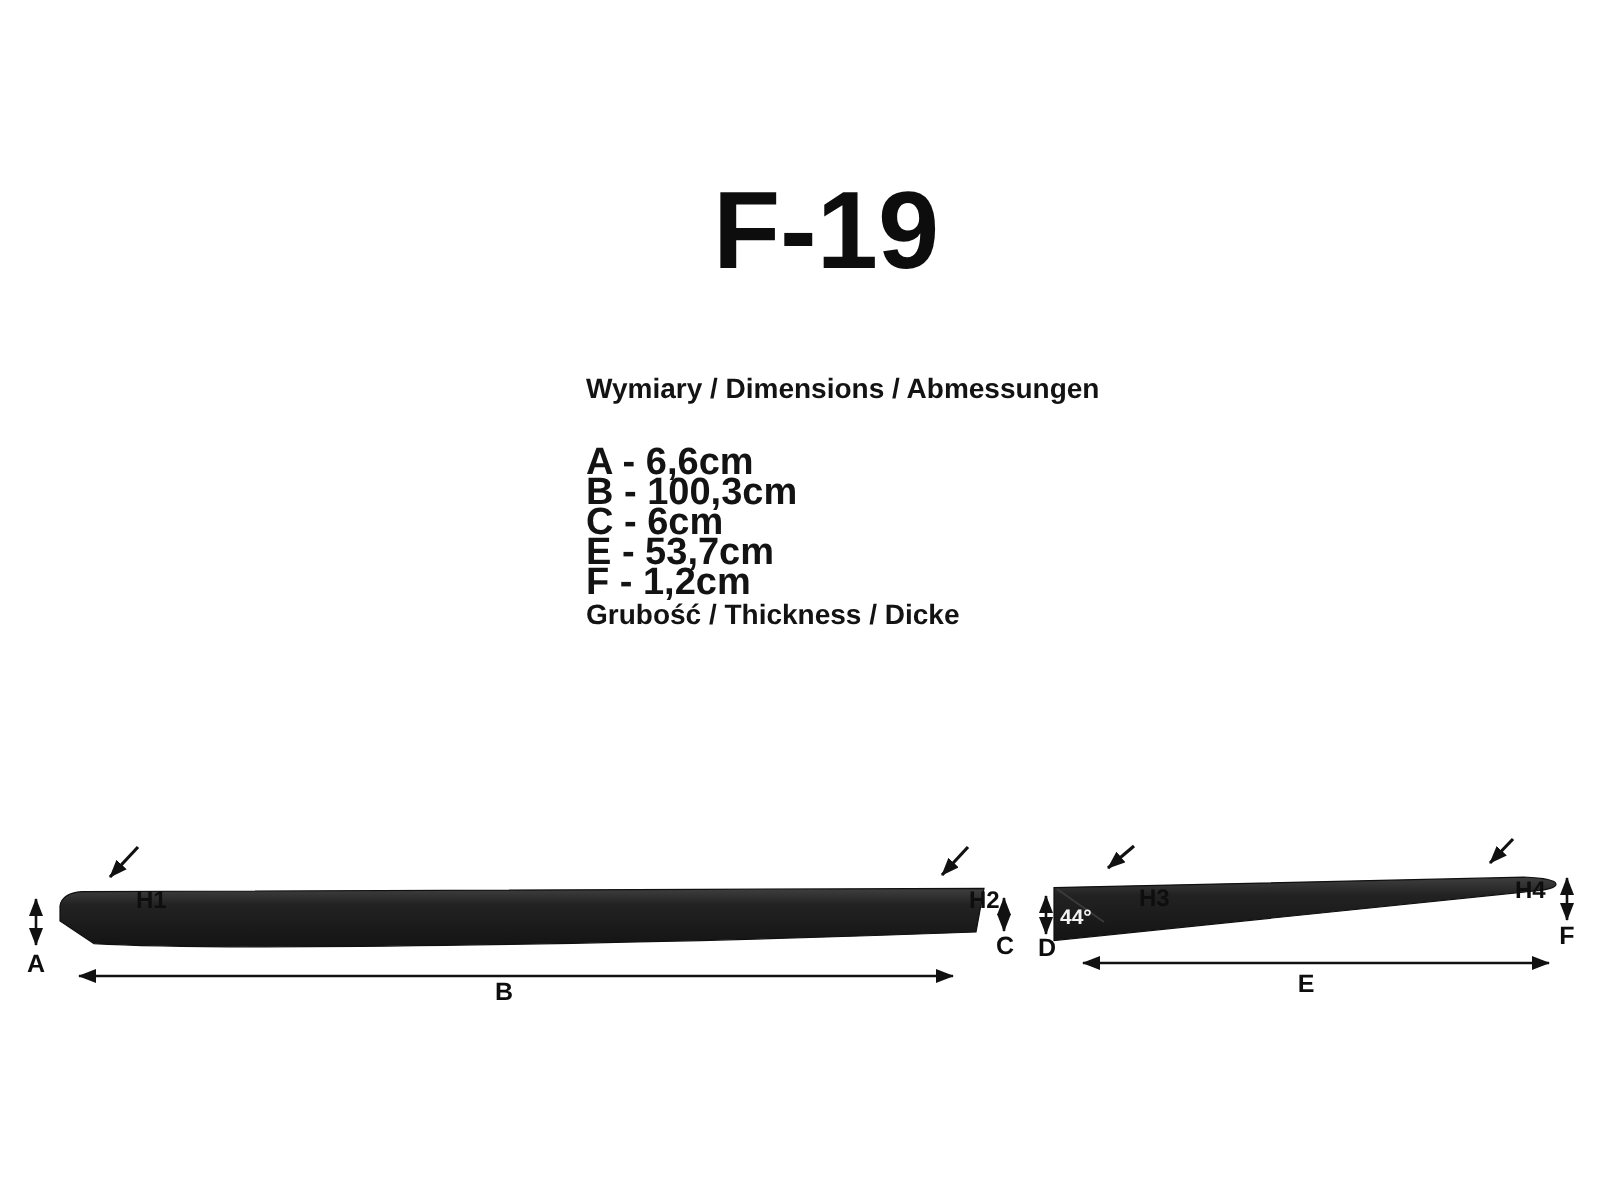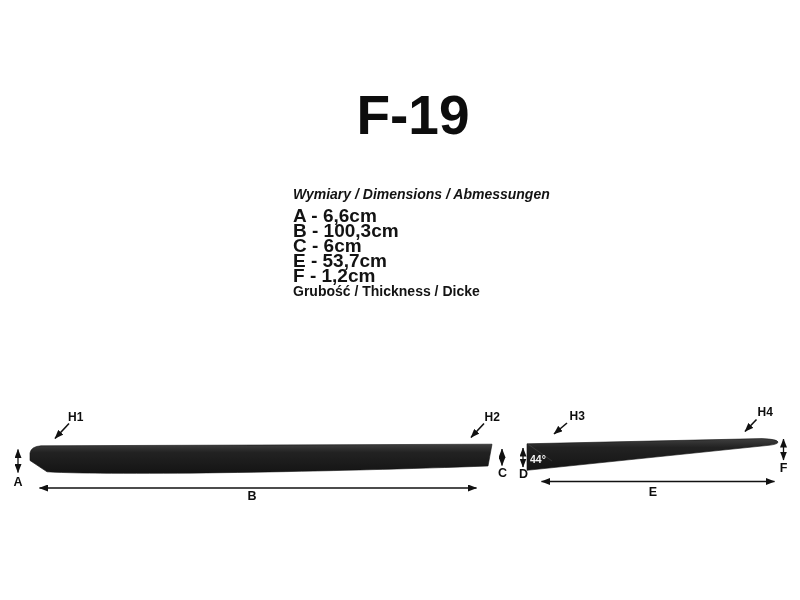--- a/index.html
+++ b/index.html
@@ -16,34 +16,34 @@
     color:#0d0d0d;white-space:nowrap;
   }
 
   .specs-block{
     position:absolute;left:293px;top:186px;width:280px;
     color:#131313;
   }
   .spec-heading{
     font-size:14px;font-weight:bold;line-height:16px;white-space:nowrap;
   }
-  .spec-heading.first{margin-bottom:6px;font-style:italic;}
+  .spec-heading.first{margin-bottom:22px;}
   .spec-heading.second{margin-bottom:14px;}
   .spec-line{
     font-size:19px;font-weight:bold;line-height:15px;white-space:nowrap;
   }
 
   svg.diagram{position:absolute;left:0;top:0;width:800px;height:600px;}
 
   .diag-label{
     position:absolute;font-weight:bold;color:#0e0e0e;white-space:nowrap;
     line-height:1;
   }
   .dim-label{font-size:12.5px;transform:translateX(-50%);}
-  .h-label{font-size:12px;}
+  .h-label{font-size:12px;margin-top:33px;}
   .angle-label{font-size:10.5px;color:#f2f2f2;font-weight:bold;}
 </style>
 </head>
 <body>
 
 <div class="stage">
 
   <div class="page-title">F-19</div>
 
   <div class="specs-block">

